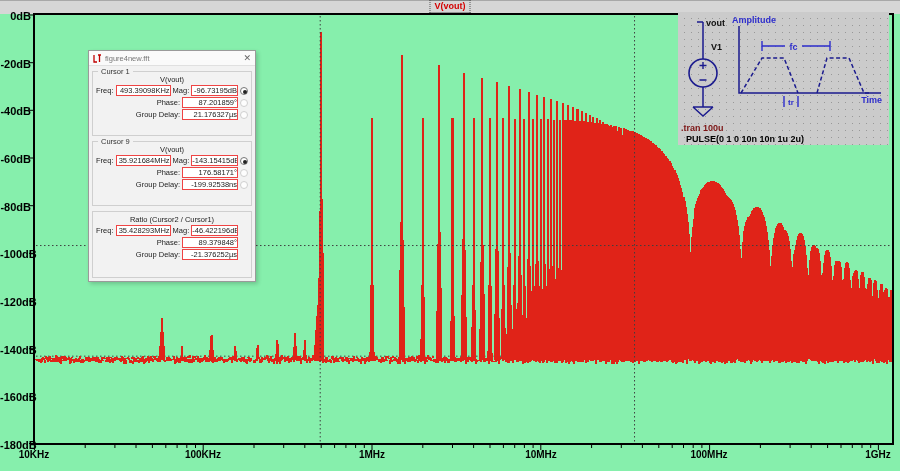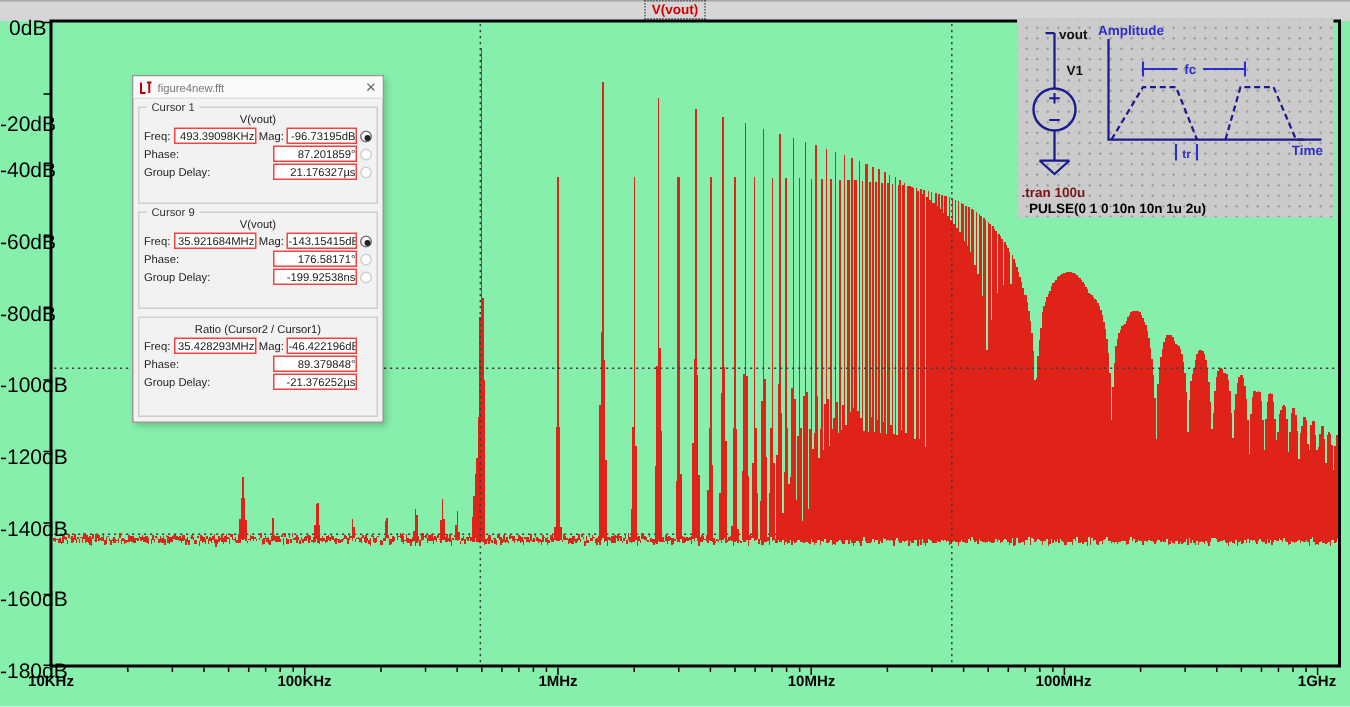--- a/index.html
+++ b/index.html
@@ -6,36 +6,36 @@
   .stage{position:relative;width:900px;height:471px;overflow:hidden;background:#86efac;
          font-family:"Liberation Sans",sans-serif;-webkit-font-smoothing:antialiased;}
   
   .topstrip{position:absolute;left:0;top:0;width:900px;height:13px;background:#d6d6d6;
             border-top:1px solid #a8a8a8;}
   .plot-title{position:absolute;left:50%;top:0px;transform:translateX(-50%);
               border:1px dotted #555;color:#d40000;font-weight:bold;font-size:9px;
               line-height:11px;padding:0 4px;white-space:nowrap;}
   svg.plot{position:absolute;left:0;top:0;}
   
-  .ylab{position:absolute;left:0;width:31px;text-align:right;font-size:14px;font-weight:normal;color:#000;}
+  .ylab{position:absolute;left:0;width:31px;text-align:right;font-size:11px;font-weight:bold;color:#000;}
   .xlab{position:absolute;top:449px;width:60px;text-align:center;font-size:10px;font-weight:bold;color:#000;}
   
   .dlg{position:absolute;left:88px;top:50px;width:166px;background:#f2f2f2;
        border:1px solid #9a9a9a;box-shadow:2px 2px 4px rgba(0,0,0,.18);font-size:7.5px;color:#222;}
   .dlg-tb{height:14px;display:flex;align-items:center;gap:3px;padding:0 4px;background:#fafafa;
           border-bottom:1px solid #e0e0e0;}
   .dlg-title{flex:1;color:#777;font-size:7.5px;white-space:nowrap;overflow:hidden;}
   .dlg-close{color:#666;font-size:9px;line-height:9px;cursor:default;}
   .grp{position:relative;margin:5px 3px 0 3px;border:1px solid #cfcfcf;background:#f2f2f2;
        padding:3px 3px 15px 3px;}
   .grp-h{position:absolute;top:-5px;left:5px;background:#f2f2f2;padding:0 3px;font-size:7.5px;color:#333;}
   .sig{text-align:center;height:9px;line-height:9px;font-size:7.5px;color:#222;}
   .crow{display:flex;align-items:center;height:11px;gap:2px;margin-top:1px;}
   .lblA{width:20px;text-align:right;}
-  .lblG{flex:1;}
+  .lblG{flex:1;text-align:right;}
   .vbox{background:#fff;border:1px solid #ef4444;height:9px;line-height:9px;text-align:right;
         overflow:hidden;white-space:nowrap;}
   .fbox{width:64px;}
   .mbox{width:54px;}
   .radio{width:8px;height:8px;border-radius:50%;box-sizing:border-box;flex:0 0 8px;}
   .radio.sel{border:1px solid #777;background:#fff;position:relative;}
   .radio.sel::after{content:"";position:absolute;left:2px;top:2px;width:4px;height:4px;border-radius:50%;background:#222;}
   .radio.emp{border:1px solid #cfcfcf;background:#fdfdfd;}
   .radio.none{border:none;background:transparent;}
   
@@ -55,21 +55,21 @@
     <path id="ticks" stroke="#000" stroke-width="1" fill="none" d="M34.4 445L34.4 450M85.2 445L85.2 448M114.9 445L114.9 448M136.0 445L136.0 448M152.4 445L152.4 448M165.8 445L165.8 448M177.1 445L177.1 448M186.8 445L186.8 448M195.5 445L195.5 448M203.2 445L203.2 450M254.0 445L254.0 448M283.7 445L283.7 448M304.8 445L304.8 448M321.2 445L321.2 448M334.6 445L334.6 448M345.9 445L345.9 448M355.6 445L355.6 448M364.3 445L364.3 448M372.0 445L372.0 450M422.8 445L422.8 448M452.5 445L452.5 448M473.6 445L473.6 448M490.0 445L490.0 448M503.4 445L503.4 448M514.7 445L514.7 448M524.4 445L524.4 448M533.1 445L533.1 448M540.8 445L540.8 450M591.6 445L591.6 448M621.3 445L621.3 448M642.4 445L642.4 448M658.8 445L658.8 448M672.2 445L672.2 448M683.5 445L683.5 448M693.2 445L693.2 448M701.9 445L701.9 448M709.6 445L709.6 450M760.4 445L760.4 448M790.1 445L790.1 448M811.2 445L811.2 448M827.6 445L827.6 448M841.0 445L841.0 448M852.3 445L852.3 448M862.0 445L862.0 448M870.7 445L870.7 448M878.4 445L878.4 450M29 15.0L34 15.0M29 62.7L34 62.7M29 110.3L34 110.3M29 158.0L34 158.0M29 205.7L34 205.7M29 253.3L34 253.3M29 301.0L34 301.0M29 348.7L34 348.7M29 396.3L34 396.3M29 443.5L34 443.5"></path>
     <line id="hline2" stroke-dasharray="1.5 2.5" stroke-width="1" x1="36" y1="356.1835803195" x2="892" y2="356.1835803195" stroke="#3f3f3f"></line>
     <path id="trace" stroke-width="1.2" fill="none" shape-rendering="crispEdges" d="M36 358.8L36 360.4M37 358.5L37 361.3M38 359.0L38 359.9M39 359.6L39 361.7M40 358.9L40 361.7M41 360.4L41 362.5M42 357.6L42 361.7M43 357.0L43 359.1M44 357.8L44 360.0M45 360.2L45 362.5M46 356.2L46 358.8M47 358.8L47 359.6M48 357.2L48 361.7M49 358.4L49 361.2M50 356.3L50 360.0M51 359.5L51 362.1M52 358.3L52 359.4M53 359.2L53 361.9M54 358.3L54 358.6M55 358.2L55 361.9M56 355.3L56 359.1M57 356.4L57 361.7M58 356.8L58 361.4M59 357.8L59 362.3M60 357.3L60 363.3M61 358.7L61 364.1M62 355.7L62 359.1M63 360.0L63 360.5M64 355.8L64 361.2M65 356.2L65 358.7M66 356.5L66 360.5M67 358.8L67 359.8M68 358.3L68 360.4M69 356.9L69 360.4M70 359.8L70 363.5M71 357.8L71 362.7M72 357.0L72 357.9M73 358.6L73 360.7M74 359.7L74 363.3M75 359.3L75 360.7M76 358.2L76 361.8M77 359.1L77 362.0M78 360.2L78 360.6M79 358.4L79 362.1M80 355.6L80 358.6M81 359.6L81 362.7M82 358.8L82 360.7M83 359.2L83 362.5M84 359.8L84 362.2M85 359.8L85 361.2M86 356.6L86 361.1M87 357.5L87 360.7M88 357.0L88 361.4M89 357.2L89 361.9M90 358.6L90 362.0M91 358.4L91 360.3M92 358.4L92 360.5M93 357.2L93 358.6M94 357.7L94 360.9M95 356.9L95 359.7M96 357.8L96 361.6M97 357.4L97 361.5M98 357.0L98 362.1M99 358.7L99 362.9M100 359.0L100 359.4M101 359.6L101 362.6M102 356.8L102 359.7M103 359.5L103 361.0M104 357.0L104 358.8M105 358.4L105 359.4M106 359.5L106 362.1M107 357.4L107 361.3M108 358.4L108 362.3M109 357.3L109 361.9M110 359.1L110 363.0M111 356.5L111 358.2M112 357.5L112 362.3M113 358.2L113 362.9M114 357.7L114 361.0M115 357.2L115 361.3M116 356.7L116 359.2M117 356.5L117 359.7M118 357.5L118 360.1M119 357.9L119 359.8M120 357.6L120 360.9M121 358.8L121 362.1M122 356.4L122 360.7M123 356.8L123 359.9M124 359.0L124 363.6M125 357.9L125 361.0M126 359.9L126 363.5M127 357.7L127 358.5M128 356.6L128 359.0M129 358.3L129 360.3M130 359.7L130 362.6M131 360.0L131 362.9M132 357.0L132 358.5M133 360.5L133 364.1M134 356.8L134 360.8M135 357.6L135 362.3M136 358.3L136 361.4M137 359.5L137 362.4M138 357.3L138 359.1M139 359.6L139 362.8M140 357.7L140 360.8M141 358.8L141 361.8M142 357.1L142 360.3M143 356.3L143 361.7M144 359.4L144 364.4M145 360.2L145 362.6M146 357.6L146 361.6M147 358.6L147 359.9M148 356.1L148 361.2M149 358.9L149 362.9M150 357.4L150 361.4M151 356.3L151 361.0M152 357.8L152 359.0M153 358.6L153 362.4M154 355.7L154 358.2M155 356.1L155 359.8M156 359.1L156 360.1M157 358.1L157 361.3M158 360.3L158 362.0M159 355.9L159 361.9M160 346.2L160 362.2M161 331.9L161 359.2M162 317.8L162 360.1M163 332.1L163 359.0M164 346.4L164 360.6M165 360.4L165 362.1M166 359.6L166 360.3M167 356.6L167 360.5M168 357.5L168 359.6M169 357.0L169 360.6M170 357.7L170 359.4M171 359.3L171 360.7M172 359.8L172 360.2M173 358.9L173 359.9M174 355.6L174 358.8M175 359.1L175 363.5M176 358.7L176 362.5M177 357.4L177 359.5M178 358.9L178 361.5M179 358.0L179 362.9M180 359.8L180 363.4M181 357.3L181 360.9M182 345.5L182 360.5M183 356.6L183 360.3M184 357.5L184 361.0M185 357.1L185 361.6M186 357.0L186 361.6M187 359.4L187 361.6M188 356.4L188 357.9M189 358.5L189 363.4M190 355.3L190 358.3M191 358.9L191 362.6M192 359.4L192 362.9M193 355.6L193 358.6M194 359.3L194 361.9M195 355.6L195 358.0M196 358.4L196 360.1M197 357.7L197 360.2M198 356.4L198 361.7M199 358.2L199 359.8M200 360.0L200 362.7M201 358.2L201 360.0M202 359.2L202 361.8M203 357.9L203 360.7M204 357.0L204 360.4M205 355.4L205 358.8M206 356.5L206 362.2M207 357.0L207 359.9M208 359.7L208 361.5M209 358.2L209 362.0M210 350.0L210 361.3M211 335.7L211 359.1M212 335.4L212 362.2M213 349.7L213 362.8M214 358.4L214 360.9M215 357.2L215 361.6M216 358.9L216 360.7M217 359.7L217 362.0M218 357.6L218 361.0M219 356.9L219 359.9M220 358.2L220 360.9M221 356.8L221 359.5M222 357.0L222 360.1M223 359.0L223 361.2M224 358.5L224 362.8M225 359.2L225 360.2M226 359.0L226 361.7M227 359.9L227 362.0M228 359.2L228 361.3M229 358.4L229 359.8M230 356.9L230 359.1M231 357.1L231 359.6M232 358.4L232 362.5M233 356.1L233 360.1M234 357.2L234 358.9M235 346.2L235 360.9M236 351.1L236 358.9M237 359.1L237 361.5M238 358.8L238 359.4M239 358.1L239 359.5M240 358.8L240 361.3M241 357.7L241 361.8M242 356.8L242 358.4M243 358.3L243 361.3M244 356.8L244 362.3M245 358.9L245 360.8M246 360.0L246 362.9M247 358.9L247 364.1M248 356.7L248 358.3M249 357.4L249 361.1M250 358.7L250 362.2M251 357.9L251 361.1M252 357.5L252 357.9M253 357.7L253 358.3M254 360.0L254 363.0M255 360.5L255 363.0M256 358.7L256 360.6M257 347.6L257 360.7M258 345.0L258 358.8M259 356.6L259 359.3M260 359.3L260 363.0M261 359.2L261 362.7M262 357.4L262 361.5M263 358.0L263 360.4M264 357.7L264 358.2M265 356.9L265 359.9M266 357.0L266 358.3M267 355.3L267 358.8M268 355.9L268 361.2M269 357.5L269 362.8M270 359.8L270 360.4M271 356.0L271 361.3M272 358.7L272 361.8M273 359.5L273 362.2M274 359.1L274 364.0M275 358.2L275 361.4M276 353.8L276 360.9M277 339.5L277 363.9M278 343.5L278 362.0M279 357.0L279 360.9M280 359.9L280 363.7M281 356.9L281 360.5M282 355.0L282 360.2M283 357.5L283 357.9M284 356.8L284 358.8M285 358.4L285 361.9M286 356.9L286 360.8M287 356.8L287 360.7M288 356.0L288 360.6M289 358.7L289 362.6M290 357.5L290 360.0M291 357.8L291 361.6M292 356.6L292 358.9M293 359.2L293 360.3M294 346.8L294 362.0M295 332.5L295 360.3M296 345.7L296 359.8M297 357.9L297 361.4M298 355.8L298 361.2M299 358.4L299 360.4M300 355.8L300 361.3M301 360.3L301 364.0M302 358.4L302 360.3M303 356.8L303 358.1M304 349.8L304 359.7M305 340.4L305 360.5M306 354.7L306 359.7M307 360.4L307 362.5M308 358.5L308 360.9M309 357.4L309 359.7M310 359.4L310 362.7M311 358.0L311 359.6M312 357.7L312 360.9M313 355.4L313 358.7M314 357.7L314 360.4M315 344.7L315 361.2M316 330.4L316 361.2M317 316.1L317 358.4M318 305.0L318 361.4M319 278.0L319 361.0M320 211.2L320 361.8M321 32.0L321 360.8M322 198.8L322 361.4M323 253.1L323 363.0M324 359.5L324 362.4M325 358.8L325 360.9M326 356.6L326 362.6M327 356.7L327 360.5M328 359.8L328 361.8M329 358.6L329 359.0M330 358.9L330 362.4M331 360.3L331 363.1M332 356.0L332 358.9M333 355.8L333 359.8M334 357.9L334 363.2M335 359.0L335 362.1M336 356.7L336 361.5M337 359.9L337 361.7M338 358.3L338 361.0M339 360.7L339 362.2M340 356.9L340 359.3M341 357.5L341 358.7M342 357.2L342 360.9M343 357.0L343 362.1M344 359.0L344 360.3M345 359.0L345 361.1M346 356.7L346 360.9M347 357.2L347 362.1M348 357.7L348 361.4M349 360.0L349 363.6M350 357.9L350 359.2M351 358.3L351 361.0M352 357.8L352 361.2M353 360.0L353 361.7M354 355.7L354 360.6M355 359.9L355 361.1M356 358.8L356 361.0M357 356.9L357 358.1M358 357.9L358 360.6M359 358.7L359 362.1M360 359.3L360 361.1M361 360.0L361 363.5M362 356.9L362 361.4M363 357.9L363 358.7M364 358.4L364 361.3M365 358.3L365 363.5M366 359.9L366 362.3M367 356.9L367 360.3M368 356.8L368 361.3M369 358.6L369 361.6M370 351.5L370 359.8M371 284.8L371 360.5M372 118.0L372 360.8M373 284.8L373 360.9M374 351.5L374 360.2M375 360.2L375 361.1M376 355.8L376 359.8M377 357.2L377 360.0M378 358.5L378 359.7M379 359.1L379 362.4M380 358.8L380 362.1M381 358.7L381 362.8M382 357.2L382 362.4M383 357.0L383 360.5M384 359.5L384 361.7M385 358.7L385 361.3M386 355.8L386 359.7M387 359.5L387 361.2M388 355.7L388 358.1M389 358.0L389 359.2M390 360.4L390 363.8M391 357.0L391 361.7M392 360.3L392 362.0M393 356.3L393 358.1M394 358.8L394 360.6M395 356.5L395 360.5M396 357.9L396 358.8M397 359.1L397 362.3M398 358.8L398 363.5M399 357.4L399 361.6M400 269.9L400 363.6M401 221.6L401 360.1M402 54.8L402 358.8M403 240.0L403 361.6M404 306.7L404 360.4M405 358.3L405 363.8M406 358.0L406 360.3M407 358.7L407 360.8M408 357.5L408 362.0M409 357.2L409 361.8M410 356.9L410 361.7M411 357.5L411 358.6M412 356.1L412 360.9M413 357.0L413 358.8M414 357.0L414 360.7M415 360.5L415 362.2M416 358.9L416 360.8M417 355.9L417 359.1M418 359.7L418 362.6M419 355.3L419 359.7M420 358.3L420 361.0M421 339.1L421 361.7M422 284.8L422 361.1M423 118.0L423 361.1M424 297.3L424 360.3M425 357.8L425 363.7M426 357.2L426 360.6M427 360.1L427 362.3M428 355.3L428 359.1M429 356.8L429 359.6M430 357.4L430 359.9M431 358.3L431 360.7M432 359.7L432 361.2M433 356.4L433 358.2M434 358.9L434 361.5M435 359.0L435 361.7M436 359.1L436 363.1M437 310.5L437 361.7M438 243.7L438 362.7M439 65.4L439 360.5M440 232.2L440 361.0M441 287.5L441 361.0M442 358.2L442 361.5M443 360.4L443 361.1M444 356.8L444 360.4M445 358.1L445 362.7M446 357.3L446 360.6M447 357.7L447 360.3M448 358.5L448 363.0M449 358.8L449 362.5M450 359.3L450 360.8M451 320.8L451 359.6M452 118.1L452 361.1M453 118.1L453 361.2M454 315.7L454 359.5M455 357.2L455 362.2M456 357.7L456 362.2M457 358.6L457 361.4M458 358.2L458 360.7M459 358.8L459 360.8M460 357.7L460 359.7M461 357.3L461 362.4M462 295.3L462 359.3M463 239.3L463 360.9M464 72.5L464 358.8M465 250.1L465 360.4M466 316.8L466 364.2M467 357.7L467 361.1M468 356.9L468 361.6M469 357.3L469 359.8M470 359.1L470 360.1M471 356.7L471 360.8M472 326.8L472 362.2M473 285.0L473 359.8M474 118.1L474 360.8M475 309.8L475 361.1M476 358.5L476 363.6M477 360.8L477 361.8M478 359.5L478 360.5M479 359.9L479 361.4M480 328.9L480 359.9M481 262.1L481 361.7M482 77.8L482 360.3M483 244.6L483 358.9M484 293.9L484 362.2M485 359.7L485 361.6M486 357.9L486 360.6M487 357.5L487 360.1M488 350.9L488 360.6M489 285.1L489 363.8M490 118.2L490 361.3M491 286.0L491 360.6M492 352.7L492 362.3M493 359.9L493 360.4M494 360.8L494 362.0M495 313.9L495 360.2M496 249.0L496 361.5M497 82.1L497 361.0M498 250.8L498 360.1M499 317.5L499 363.9M500 356.9L500 360.0M501 357.0L501 358.5M502 308.7L502 358.7M503 118.3L503 360.5M504 285.2L504 360.2M505 328.4L505 359.4M506 359.0L506 362.4M507 334.0L507 360.0M508 267.3L508 363.1M509 85.8L509 363.2M510 252.6L510 361.4M511 304.7L511 361.1M512 357.8L512 360.4M513 328.8L513 363.4M514 285.3L514 358.3M515 118.5L515 360.4M516 308.5L516 359.8M517 359.3L517 361.7M518 303.2L518 362.3M519 255.8L519 360.1M520 89.0L520 361.2M521 275.2L521 361.0M522 341.9L522 360.2M523 314.9L523 363.6M524 118.6L524 361.3M525 285.5L525 362.7M526 322.7L526 362.0M527 317.8L527 360.2M528 258.7L528 363.0M529 91.9L529 360.5M530 266.3L530 362.3M531 333.1L531 361.1M532 290.7L532 359.8M533 118.8L533 360.3M534 285.6L534 361.3M535 347.3L535 361.4M536 264.0L536 362.3M537 94.5L537 361.4M538 261.3L538 361.2M539 339.2L539 361.7M540 285.8L540 362.8M541 119.0L541 359.0M542 299.2L542 361.4M543 288.9L543 363.3M544 96.9L544 361.9M545 263.7L545 359.7M546 305.3L546 360.0M547 286.0L547 363.1M548 119.2L548 360.7M549 300.3L549 361.2M550 269.1L550 359.4M551 99.2L551 362.0M552 266.0L552 361.7M553 297.4L553 361.0M554 119.5L554 359.9M555 286.3L555 363.1M556 278.7L556 362.8M557 101.3L557 363.4M558 268.2L558 361.4M559 288.8L559 360.7M560 119.7L560 359.7M561 286.5L561 361.2M562 270.2L562 362.9M563 103.4L563 362.4M564 283.6L564 360.0M565 120.0L565 359.7M566 120.0L566 362.6M567 274.8L567 360.1M568 105.4L568 361.8M569 272.2L569 363.8M570 120.3L570 361.9M571 120.3L571 360.5M572 274.1L572 360.8M573 107.3L573 362.2M574 278.9L574 363.9M575 120.6L575 360.8M576 287.5L576 358.1M577 109.2L577 360.5M578 109.2L578 362.3M579 287.8L579 361.9M580 121.0L580 361.8M581 277.9L581 361.6M582 111.0L582 359.3M583 288.2L583 361.6M584 121.4L584 360.3M585 279.7L585 360.0M586 112.8L586 362.6M587 288.6L587 360.5M588 121.7L588 362.3M589 281.5L589 358.5M590 114.7L590 359.6M591 289.0L591 360.9M592 122.2L592 359.7M593 116.5L593 360.8M594 283.3L594 360.2M595 122.6L595 360.4M596 289.4L596 363.8M597 118.2L597 359.9M598 289.9L598 358.5M599 123.1L599 360.4M600 120.0L600 361.8M601 286.9L601 361.8M602 123.6L602 360.9M603 121.9L603 361.1M604 288.7L604 360.7M605 124.1L605 360.0M606 123.7L606 363.7M607 123.7L607 360.8M608 124.6L608 362.0M609 125.5L609 362.1M610 292.4L610 360.3M611 125.2L611 360.3M612 127.4L612 364.0M613 292.6L613 359.7M614 125.8L614 363.6M615 129.3L615 359.2M616 126.4L616 362.2M617 298.1L617 363.7M618 131.3L618 362.1M619 127.0L619 359.3M620 133.3L620 359.7M621 127.7L621 360.8M622 135.3L622 361.7M623 135.3L623 362.1M624 128.4L624 361.9M625 137.4L625 360.4M626 129.1L626 361.0M627 139.6L627 361.3M628 129.8L628 359.7M629 141.9L629 360.6M630 130.6L630 360.0M631 130.6L631 361.5M632 144.2L632 360.7M633 131.4L633 363.2M634 146.6L634 362.4M635 132.3L635 361.6M636 149.2L636 360.9M637 133.2L637 361.1M638 151.8L638 361.1M639 134.1L639 363.9M640 154.7L640 361.1M641 135.0L641 359.7M642 136.0L642 361.4M643 160.9L643 361.0M644 137.0L644 361.9M645 164.3L645 361.9M646 138.0L646 359.2M647 168.1L647 360.6M648 139.1L648 358.3M649 140.2L649 360.2M650 176.9L650 361.2M651 141.4L651 360.8M652 182.4L652 362.4M653 142.6L653 359.4M654 143.9L654 360.6M655 197.1L655 361.1M656 145.2L656 361.2M657 146.5L657 361.8M658 233.2L658 361.6M659 147.9L659 360.8M660 149.4L660 361.0M661 213.3L661 361.8M662 150.9L662 361.7M663 152.5L663 361.0M664 154.1L664 359.3M665 195.3L665 361.4M666 155.8L666 359.9M667 157.6L667 361.9M668 159.4L668 361.3M669 189.9L669 360.1M670 161.4L670 359.6M671 163.4L671 359.7M672 165.6L672 361.5M673 167.8L673 363.1M674 189.1L674 362.0M675 170.2L675 358.6M676 172.7L676 364.0M677 175.4L677 363.0M678 178.2L678 358.7M679 181.3L679 362.3M680 184.6L680 361.8M681 188.2L681 361.5M682 192.1L682 361.3M683 196.5L683 363.3M684 196.5L684 359.9M685 201.4L685 360.2M686 207.1L686 357.9M687 213.8L687 363.6M688 222.3L688 358.4M689 233.9L689 359.3M690 253.4L690 361.3M691 252.2L691 360.5M692 237.3L692 359.6M693 226.8L693 359.9M694 218.8L694 360.7M695 208.1L695 363.3M696 204.3L696 360.9M697 201.0L697 360.8M698 198.3L698 359.4M699 195.9L699 363.8M700 193.8L700 362.8M701 190.4L701 359.3M702 188.9L702 361.7M703 187.7L703 359.8M704 186.6L704 361.0M705 184.8L705 359.5M706 184.0L706 362.1M707 183.4L707 359.1M708 182.4L708 360.7M709 182.0L709 361.0M710 181.7L710 363.1M711 181.4L711 363.5M712 181.4L712 361.5M713 181.4L713 361.2M714 181.4L714 361.5M715 181.8L715 363.1M716 182.1L716 359.1M717 182.8L717 360.9M718 183.3L718 357.8M719 184.4L719 361.7M720 185.0L720 362.0M721 186.5L721 361.0M722 188.3L722 362.7M723 189.2L723 361.2M724 191.4L724 361.6M725 192.6L725 363.7M726 195.2L726 358.3M727 196.1L727 363.0M728 196.7L728 358.8M729 197.7L729 360.6M730 199.0L730 360.0M731 199.8L731 362.7M732 201.7L732 363.2M733 204.0L733 361.6M734 206.8L734 360.8M735 210.3L735 362.5M736 214.5L736 359.7M737 219.6L737 359.2M738 226.2L738 358.1M739 235.2L739 360.9M740 248.9L740 360.9M741 279.7L741 361.8M742 257.7L742 361.4M743 242.3L743 362.1M744 230.5L744 361.4M745 225.7L745 362.6M746 222.2L746 361.4M747 219.7L747 361.0M748 217.3L748 360.4M749 216.5L749 360.4M750 216.1L750 360.5M751 214.3L751 363.6M752 211.4L752 362.4M753 210.0L753 360.1M754 208.3L754 358.0M755 207.6L755 360.6M756 207.0L756 359.6M757 207.0L757 361.9M758 207.0L758 361.4M759 207.6L759 359.8M760 208.2L760 360.4M761 209.7L761 360.5M762 211.8L762 363.3M763 214.5L763 360.9M764 216.7L764 360.5M765 220.7L765 361.4M766 225.6L766 360.2M767 231.7L767 360.8M768 239.6L768 360.9M769 250.0L769 361.3M770 265.6L770 362.8M771 292.7L771 361.0M772 256.3L772 360.2M773 245.1L773 359.9M774 237.8L774 361.5M775 232.6L775 360.9M776 227.8L776 361.1M777 225.5L777 361.0M778 223.6L778 359.4M779 223.0L779 363.4M780 223.0L780 362.5M781 223.2L781 360.8M782 224.5L782 362.1M783 227.0L783 362.4M784 229.5L784 360.7M785 230.2L785 360.6M786 230.7L786 362.7M787 232.6L787 361.6M788 235.9L788 362.4M789 241.0L789 362.1M790 248.8L790 361.4M791 261.3L791 359.2M792 287.8L792 363.0M793 266.5L793 358.6M794 254.2L794 362.0M795 249.6L795 360.2M796 245.1L796 362.3M797 240.2L797 363.0M798 236.1L798 360.4M799 233.9L799 363.4M800 233.3L800 361.3M801 233.3L801 360.8M802 234.3L802 361.1M803 236.2L803 362.4M804 240.2L804 360.6M805 246.2L805 361.9M806 254.9L806 363.7M807 267.8L807 361.4M808 286.0L808 358.8M809 275.2L809 358.7M810 260.4L810 358.6M811 251.2L811 359.6M812 247.1L812 361.2M813 245.2L813 361.3M814 245.1L814 360.5M815 246.0L815 360.9M816 248.4L816 359.8M817 248.4L817 361.1M818 249.4L818 362.3M819 253.3L819 364.0M820 260.9L820 361.1M821 275.3L821 360.8M822 291.9L822 362.2M823 273.1L823 362.6M824 262.6L824 359.9M825 255.4L825 364.1M826 251.0L826 361.4M827 249.8L827 360.5M828 249.9L828 362.5M829 251.8L829 361.9M830 257.0L830 359.9M831 266.3L831 361.7M832 279.7L832 359.1M833 302.4L833 362.0M834 275.9L834 359.8M835 264.7L835 360.9M836 260.9L836 359.9M837 260.8L837 361.4M838 261.1L838 362.7M839 260.8L839 360.8M840 261.6L840 359.6M841 267.0L841 360.9M842 279.7L842 361.0M843 299.7L843 361.3M844 279.1L844 362.5M845 268.1L845 359.6M846 262.7L846 362.0M847 262.1L847 359.7M848 262.7L848 363.0M849 268.0L849 361.6M850 279.6L850 360.1M851 293.0L851 360.6M852 288.0L852 360.6M853 276.0L853 358.9M854 273.4L854 360.1M855 270.8L855 361.5M856 270.2L856 358.5M857 271.3L857 360.4M858 279.4L858 361.2M859 301.3L859 363.0M860 288.1L860 362.4M861 275.1L861 360.7M862 272.0L862 361.6M863 272.0L863 362.2M864 276.8L864 361.0M865 287.5L865 360.4M866 305.7L866 360.1M867 288.8L867 362.3M868 284.1L868 360.6M869 278.2L869 361.3M870 277.8L870 361.6M871 280.2L871 359.7M872 296.0L872 361.0M873 299.7L873 364.0M874 283.1L874 359.4M875 280.4L875 358.1M876 280.9L876 361.4M877 290.2L877 363.1M878 300.3L878 362.4M879 297.8L879 363.2M880 289.6L880 361.1M881 284.3L881 360.6M882 284.3L882 361.7M883 292.4L883 361.7M884 308.6L884 362.9M885 290.1L885 361.8M886 287.9L886 361.1M887 289.4L887 363.9M888 296.8L888 360.3M889 313.0L889 360.1M890 297.2L890 361.8M891 290.0L891 361.5M892 290.0L892 359.1" stroke="#e02318"></path>
     <line id="hline1" stroke-dasharray="1.5 2.5" stroke-width="1" x1="36" y1="245.5441583935" x2="892" y2="245.5441583935" stroke="#3f3f3f"></line>
     <line id="vline1" stroke-dasharray="1.5 2.5" stroke-width="1" x1="320.2106755065697" y1="16" x2="320.2106755065697" y2="443" stroke="#3f3f3f"></line>
     <line id="vline2" stroke-dasharray="1.5 2.5" stroke-width="1" x1="634.5442089503516" y1="16" x2="634.5442089503516" y2="443" stroke="#3f3f3f"></line>
     <rect x="34" y="14" width="859" height="430" fill="none" stroke="#000" stroke-width="2"></rect>
   </svg>
 
   <div class="ylab" style="top:10px">0dB</div>
-  <div class="ylab" style="top:74px">-20dB</div>
+  <div class="ylab" style="top:58px">-20dB</div>
   <div class="ylab" style="top:105px">-40dB</div>
   <div class="ylab" style="top:153px">-60dB</div>
   <div class="ylab" style="top:201px">-80dB</div>
   <div class="ylab" style="top:248px">-100dB</div>
   <div class="ylab" style="top:296px">-120dB</div>
   <div class="ylab" style="top:344px">-140dB</div>
   <div class="ylab" style="top:391px">-160dB</div>
   <div class="ylab" style="top:439px">-180dB</div>
 
   <div class="xlab" style="left:4px">10KHz</div>

